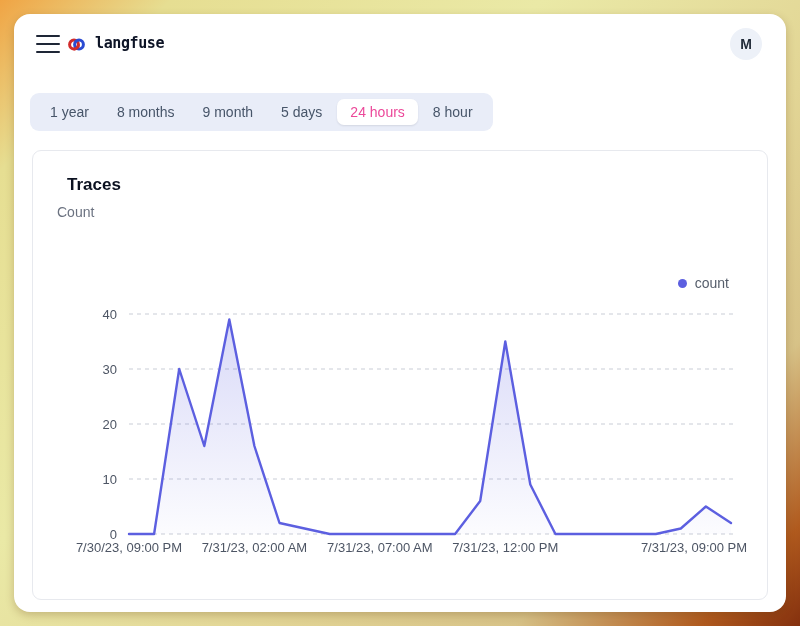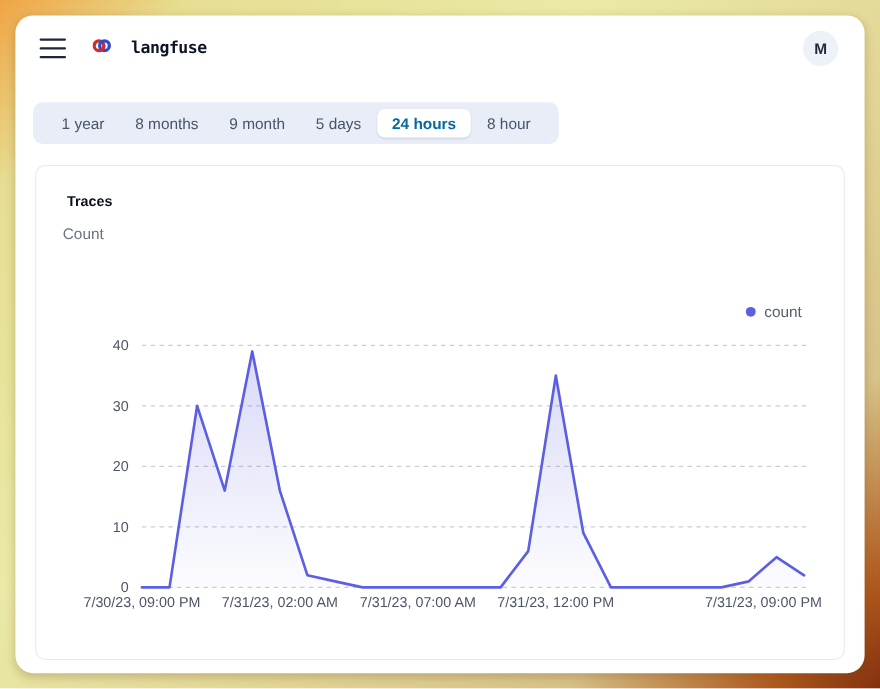--- a/index.html
+++ b/index.html
@@ -13,32 +13,32 @@
   .app {
     position:absolute; inset:14px;
     background:#ffffff; border-radius:16px;
     box-shadow:0 3px 9px rgba(90,50,10,0.25);
   }
 
   
   .header { position:relative; height:62px; }
   .menu-btn { position:absolute; left:22px; top:21px; width:24px; height:18px; display:flex; flex-direction:column; justify-content:space-between; cursor:pointer; }
   .menu-btn span { display:block; height:2.4px; background:#1e2636; border-radius:1px; }
-  .brand { position:absolute; left:70px; top:20px; display:flex; align-items:flex-start; gap:18px; cursor:pointer; }
+  .brand { position:absolute; left:54px; top:20px; display:flex; align-items:flex-end; gap:10px; cursor:pointer; }
   .brand-name { font-family:"DejaVu Sans Mono", monospace; font-weight:700; font-size:15px; color:#0d1426; letter-spacing:-0.4px; }
   .avatar { position:absolute; right:24px; top:14px; width:32px; height:32px; border-radius:50%; background:#edf1f8; display:flex; align-items:center; justify-content:center; font-size:14px; font-weight:600; color:#1f2937; cursor:pointer; }
 
   
-  .tabbar { position:absolute; left:16px; top:79px; height:38px; display:inline-flex; align-items:center; gap:2px; padding:4px 13px; background:#e9edf8; border-radius:9px; }
+  .tabbar { position:absolute; left:16px; top:79px; height:38px; display:inline-flex; align-items:center; gap:2px; padding:4px 7px; background:#e9edf8; border-radius:9px; }
   .tab { padding:5px 13px; font-size:14px; color:#475569; border-radius:7px; cursor:pointer; white-space:nowrap; }
-  .tab.active { background:#ffffff; color:#0369a1; font-weight:700; box-shadow:0 1px 2px rgba(15,23,42,0.10); }
+  .tab.active { background:#ffffff; color:#ec4899; font-weight:400; box-shadow:0 1px 2px rgba(15,23,42,0.10); }
 
   
   .card { position:absolute; left:18px; right:18px; top:136px; height:450px; border:1px solid #e7e9ee; border-radius:9px; background:#fff; }
-  .card-title { position:absolute; left:28px; top:24px; font-size:13px; font-weight:700; color:#0b1120; }
+  .card-title { position:absolute; left:34px; top:24px; font-size:17px; font-weight:700; color:#0b1120; }
   .card-subtitle { position:absolute; left:24px; top:53px; font-size:14px; color:#6b7280; }
   .legend { position:absolute; right:38px; top:124px; display:flex; align-items:center; gap:8px; }
   .legend-dot { width:9px; height:9px; border-radius:50%; }
   .legend-label { font-size:14px; color:#565e6b; }
   .chart-svg { position:absolute; left:0; top:100px; }
 </style>
 </head>
 <body>
 
 <div class="frame">

